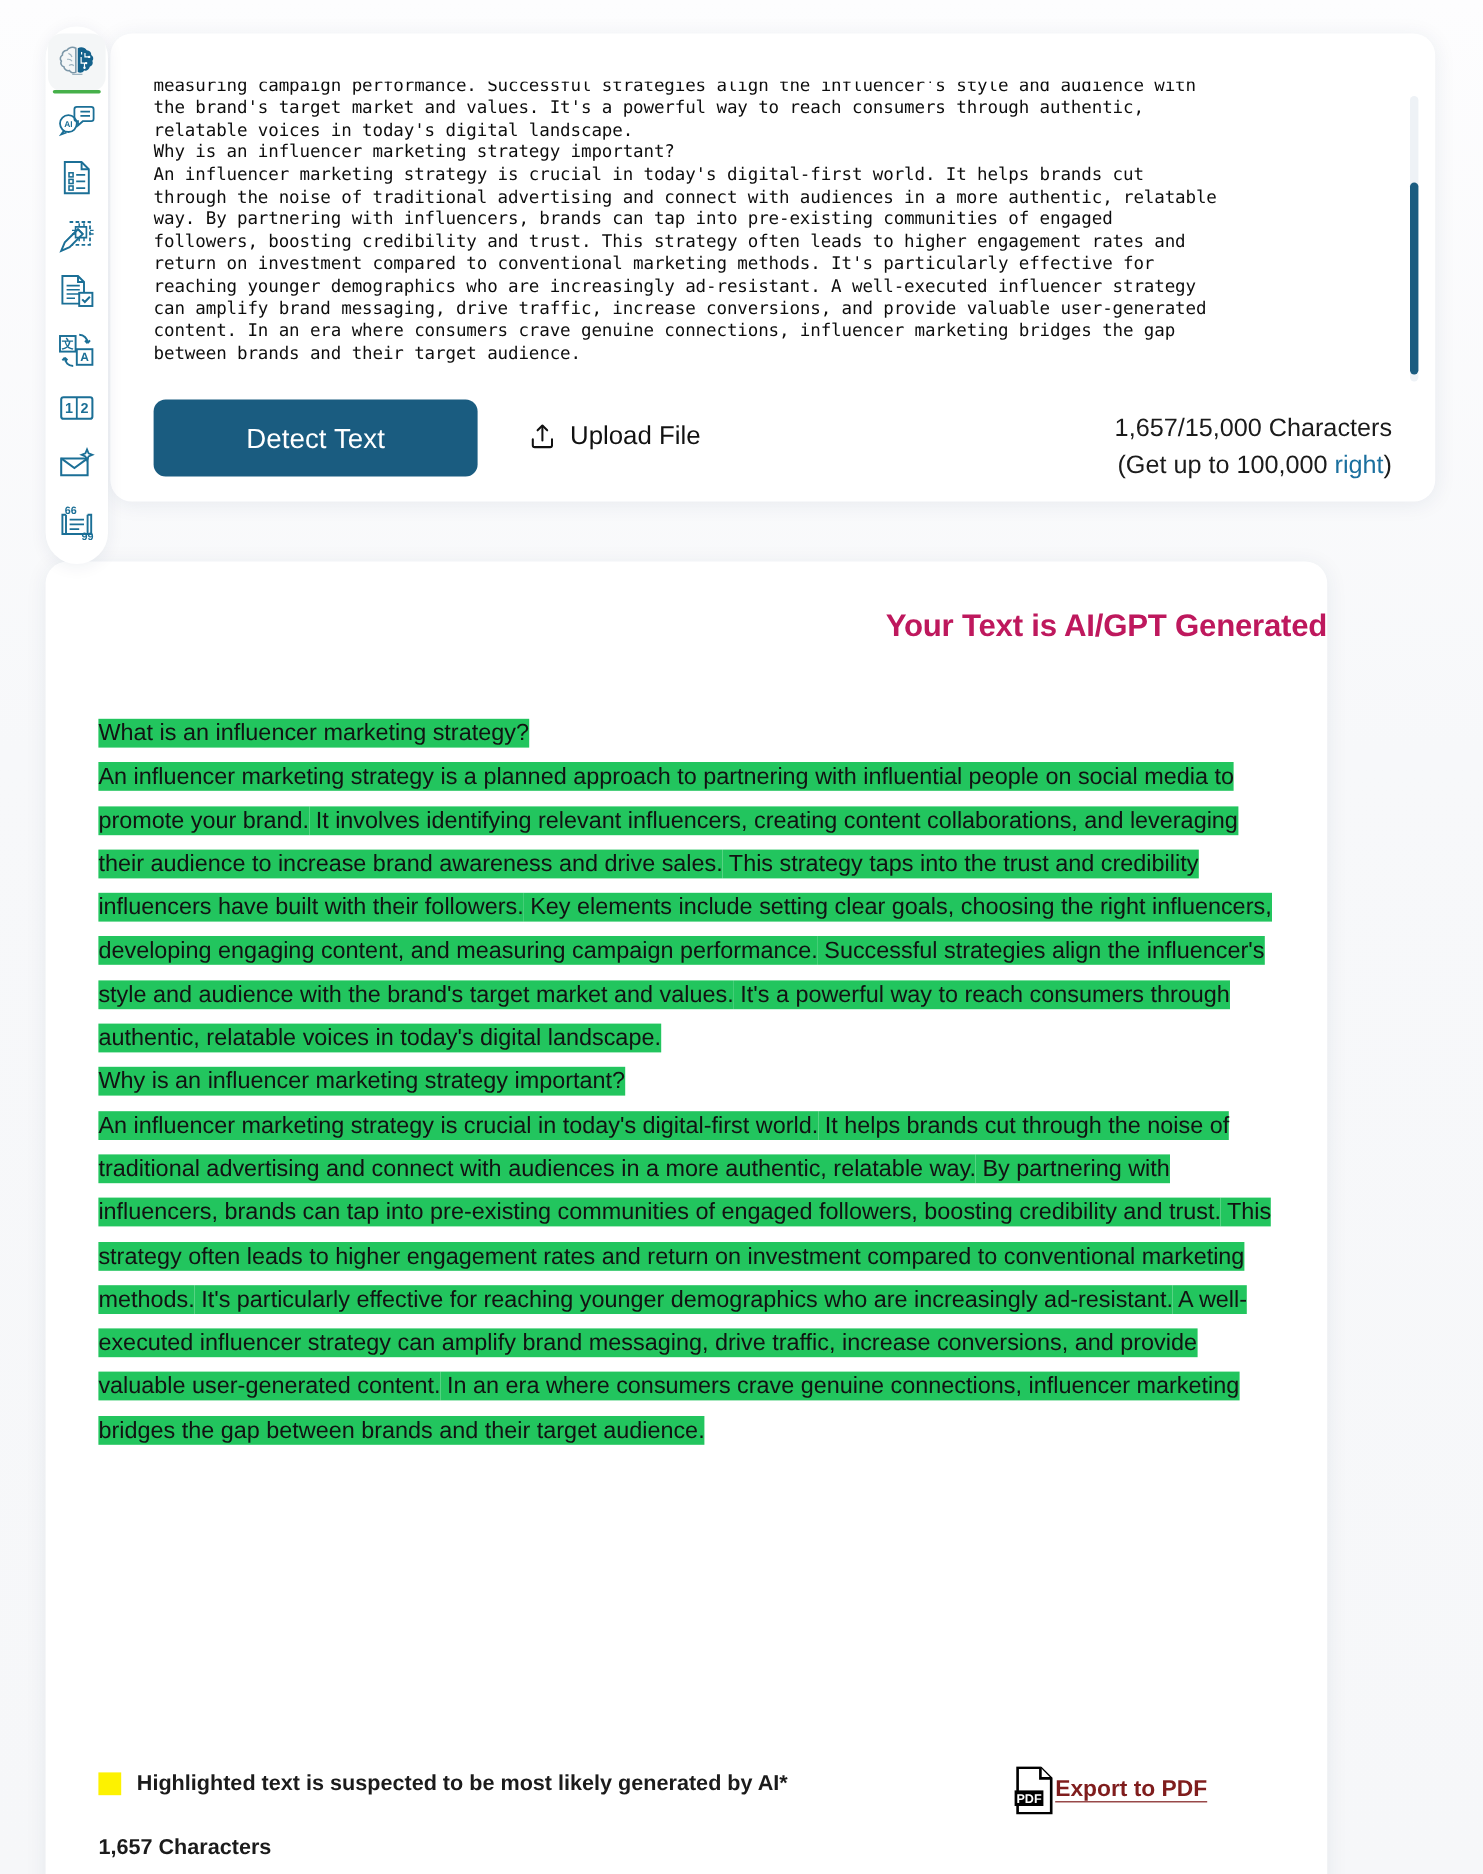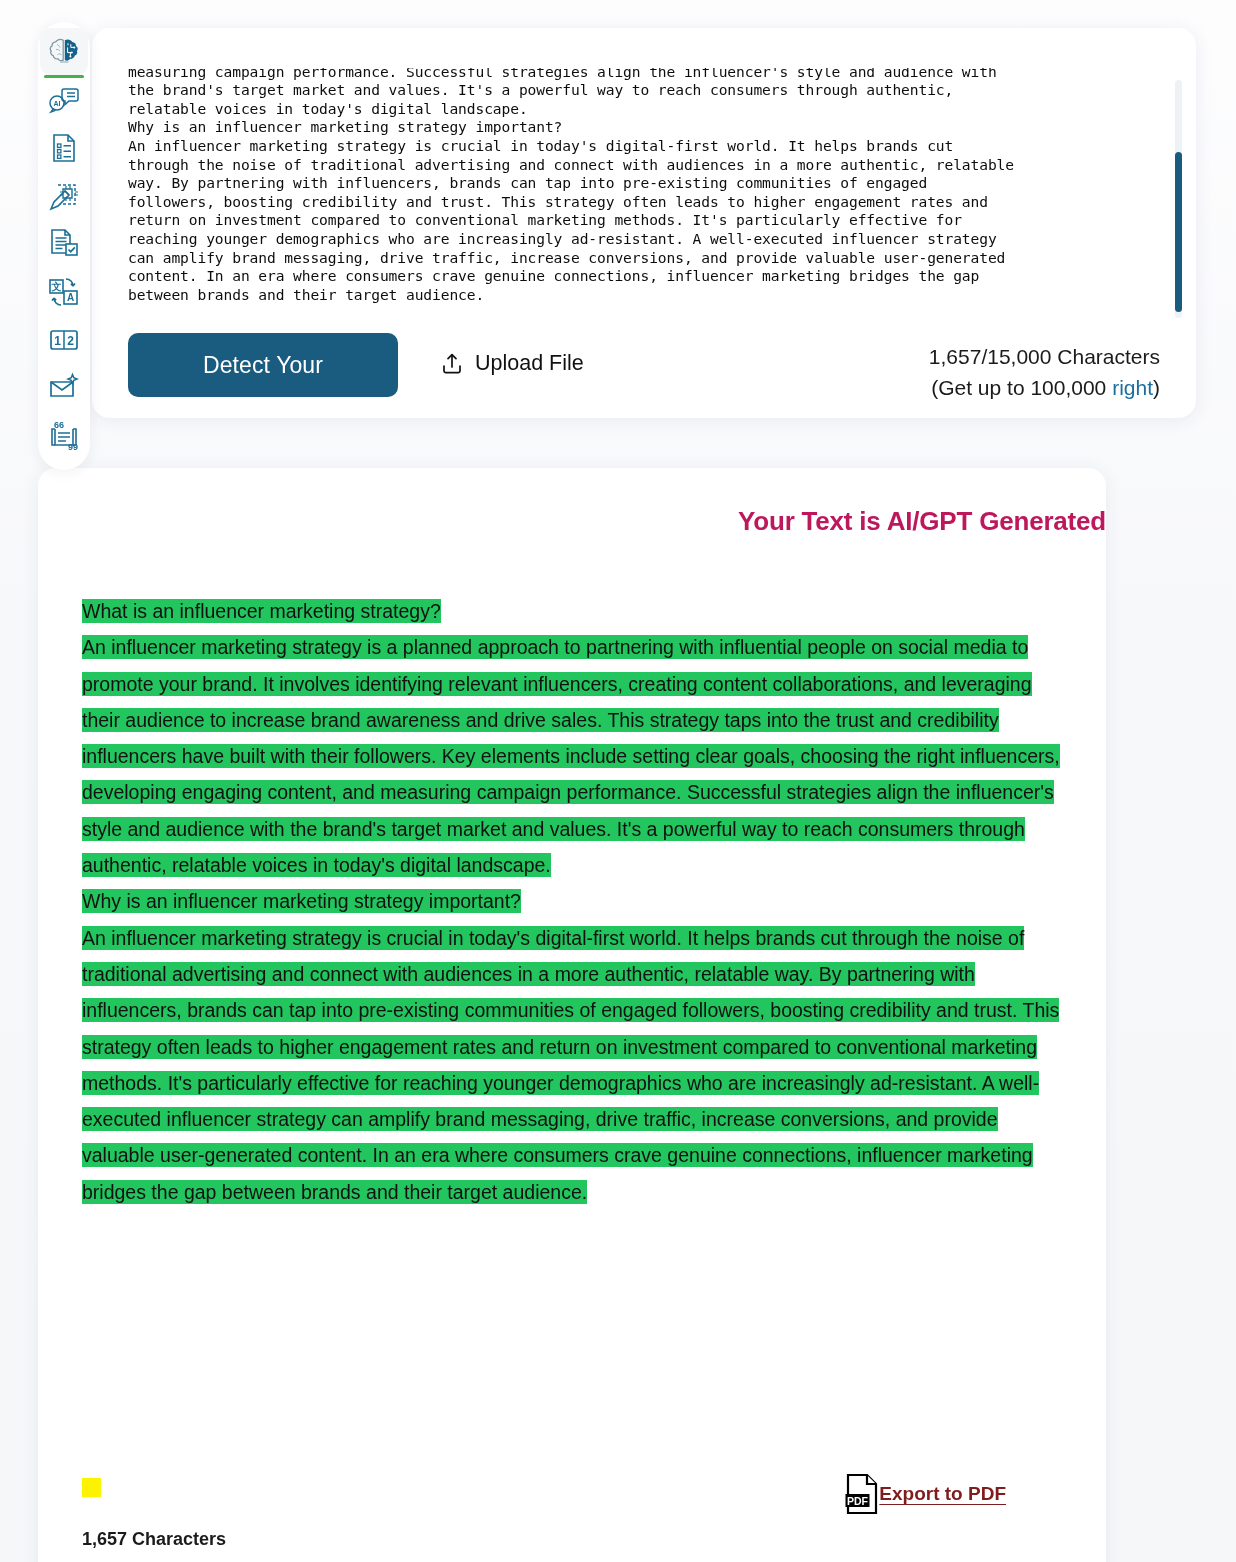--- a/index.html
+++ b/index.html
@@ -288,21 +288,21 @@
 content. In an era where consumers crave genuine connections, influencer marketing bridges the gap
 between brands and their target audience.</div>
     </div>
 
     <div class="ta-scrollbar">
       <div class="ta-thumb"></div>
     </div>
 
     <div class="card-actions">
 
-      <button class="detect-btn">Detect Your</button>
+      <button class="detect-btn">Detect Text</button>
 
       <div class="upload">
         <svg viewBox="0 0 24 24" fill="none" stroke="#111" stroke-width="1.7" stroke-linecap="round" stroke-linejoin="round">
           <path d="M12 15V3"></path>
           <path d="M8 6.6L12 2.6l4 4"></path>
           <path d="M4 14v5a1.6 1.6 0 0 0 1.6 1.6h12.8A1.6 1.6 0 0 0 20 19v-5"></path>
         </svg>
         <span>Upload File</span>
       </div>
 
@@ -318,20 +318,21 @@
     <div class="verdict">Your Text is AI/GPT Generated</div>
 
 
     <div class="body-text">
       <p id="seg-host"><span class="hl">What is an influencer marketing strategy?</span><br><span class="hl">An influencer marketing strategy is a planned approach to partnering with influential people on social media to promote your brand.</span><span class="hl"> It involves identifying relevant influencers, creating content collaborations, and leveraging their audience to increase brand awareness and drive sales.</span><span class="hl"> This strategy taps into the trust and credibility influencers have built with their followers.</span><span class="hl"> Key elements include setting clear goals, choosing the right influencers, developing engaging content, and measuring campaign performance.</span><span class="hl"> Successful strategies align the influencer's style and audience with the brand's target market and values.</span><span class="hl"> It's a powerful way to reach consumers through authentic, relatable voices in today's digital landscape.</span><br><span class="hl">Why is an influencer marketing strategy important?</span><br><span class="hl">An influencer marketing strategy is crucial in today's digital-first world.</span><span class="hl"> It helps brands cut through the noise of traditional advertising and connect with audiences in a more authentic, relatable way.</span><span class="hl"> By partnering with influencers, brands can tap into pre-existing communities of engaged followers, boosting credibility and trust.</span><span class="hl"> This strategy often leads to higher engagement rates and return on investment compared to conventional marketing methods.</span><span class="hl"> It's particularly effective for reaching younger demographics who are increasingly ad-resistant.</span><span class="hl"> A well-executed influencer strategy can amplify brand messaging, drive traffic, increase conversions, and provide valuable user-generated content.</span><span class="hl"> In an era where consumers crave genuine connections, influencer marketing bridges the gap between brands and their target audience.</span></p>
     </div>
 
     <div class="footer">
       <div class="legend-row">
         <span class="swatch"></span>
+        <span class="legend-txt">Highlighted text is suspected to be most likely generated by AI*</span>
       </div>
       <div class="stat">1,657 Characters</div>
 
       <div class="export">
         <svg class="pdf-icon" viewBox="0 0 34 40">
           <path d="M3 1h19l9 9v29H3z" fill="#ffffff" stroke="#000" stroke-width="2.2"></path>
           <path d="M22 1v9h9" fill="#ffffff" stroke="#000" stroke-width="2.2"></path>
           <rect x="0.5" y="20" width="24" height="13" fill="#000"></rect>
           <text x="12.5" y="30.5" font-size="10.5" font-family="Liberation Sans, sans-serif" fill="#ffffff" text-anchor="middle" font-weight="bold">PDF</text>
         </svg>

